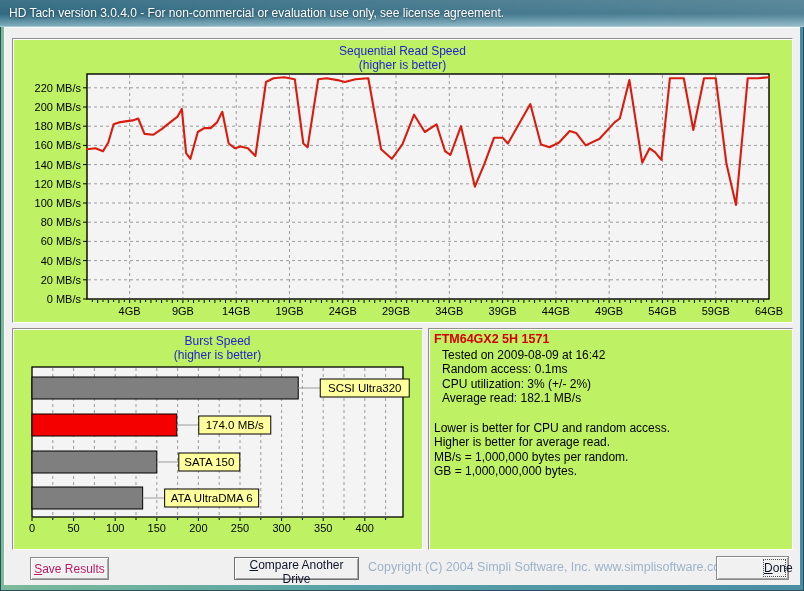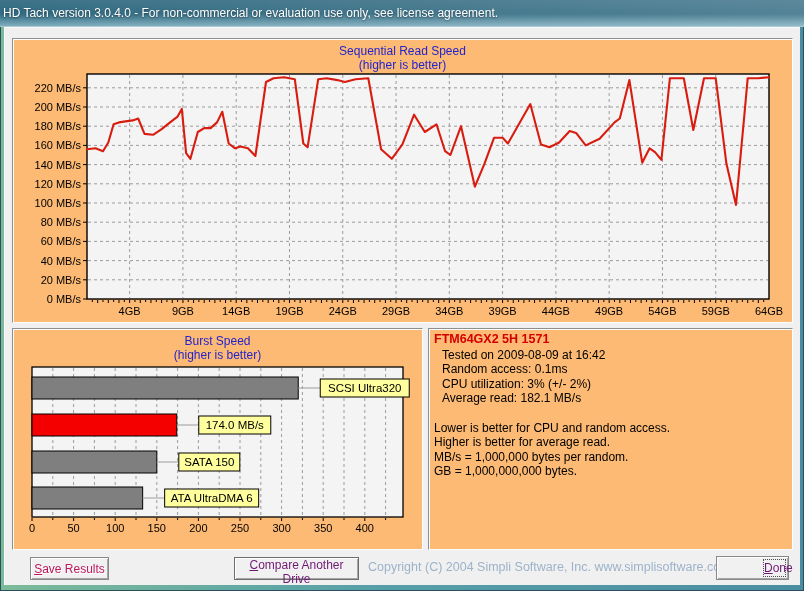--- a/index.html
+++ b/index.html
@@ -5,42 +5,42 @@
   html,body{margin:0;padding:0;background:#6b6b6b;}
   .window{position:relative;width:804px;height:591px;overflow:hidden;
     font-family:"Liberation Sans",sans-serif;
     background:linear-gradient(90deg,#7cbb99 0%,#57a0a8 45%,#4a8da2 100%);
     box-shadow:0 0 0 1px #2a4e5c inset;}
   .titlebar{position:absolute;left:0;top:0;width:804px;height:27px;box-sizing:border-box;
     background:
       linear-gradient(90deg, rgba(255,255,255,0) 0%, rgba(255,255,255,.16) 100%),
       linear-gradient(180deg,#3e7389 0%,#316b82 52%,#3d768c 62%,#7fadbd 100%);
     border-bottom:1px solid #a9c9d4;
-    color:#ffffff;font-size:12px;line-height:26px;padding-left:3px;
+    color:#ffffff;font-size:12px;line-height:26px;padding-left:9px;
     text-shadow:0 1px 2px rgba(0,0,0,.45);white-space:nowrap;}
   .client{position:absolute;left:4px;top:27px;width:796px;height:558px;background:#f0f0f0;
     box-shadow:inset 1px 1px 0 #fafafa;}
-  .panel{position:absolute;background:#fdba74;border:1px solid;
+  .panel{position:absolute;background:#bef264;border:1px solid;
     border-color:#8f8f8f #fdfdfd #fdfdfd #8f8f8f;box-shadow:inset 1px 1px 0 #fdfdfd;}
   .panel-seq{left:8px;top:11px;width:779px;height:283px;}
   .panel-burst{left:8px;top:301px;width:409px;height:220px;}
   .panel-info{left:424px;top:301px;width:363px;height:220px;}
   .chart-title,.chart-sub{position:absolute;left:0;right:0;text-align:center;
     color:#2323cc;font-size:12px;z-index:2;}
   .chart-title{top:5px;}
   .chart-sub{top:19px;}
   svg.chart{position:absolute;left:0;top:0;}
   svg text{font-family:"Liberation Sans",sans-serif;fill:#000000;}
   .info-inner{padding:3px 6px 0 5px;font-size:12px;line-height:14.5px;color:#000;}
   .drive-name{color:#d40000;font-weight:bold;font-size:12.5px;margin-bottom:1px;}
   .iline.indent{padding-left:8px;}
   .igap{height:15px;}
   .btn{position:absolute;height:23px;box-sizing:border-box;background:#f1f1f1;
     border:1px solid #898989;box-shadow:inset 1px 1px 0 #ffffff,inset -1px -1px 0 #a6a6a6;
-    font-family:"Liberation Sans",sans-serif;font-size:12px;color:#701a75;text-align:center;padding:0;}
+    font-family:"Liberation Sans",sans-serif;font-size:12px;color:#0f172a;text-align:center;padding:0;}
   .btn[disabled]{color:#be185d;text-shadow:1px 1px 0 #ffffff;}
   .btn-save{left:26px;top:530px;width:79px;}
   .btn-upload{left:124px;top:530px;width:91px;margin-top:45px;}
   .btn-compare{left:230px;top:530px;width:125px;border-color:#6e6e6e;}
   .btn-done{left:712px;top:529px;width:73px;height:24px;padding-left:44px;}
   .focusbox{display:block;margin:2px;border:1px dotted #4d4d4d;line-height:16px;}
   .copyright{position:absolute;left:364px;top:533px;width:350px;text-align:center;
     color:#9cb3ca;font-size:12.5px;white-space:nowrap;}
 </style>
 </head>

